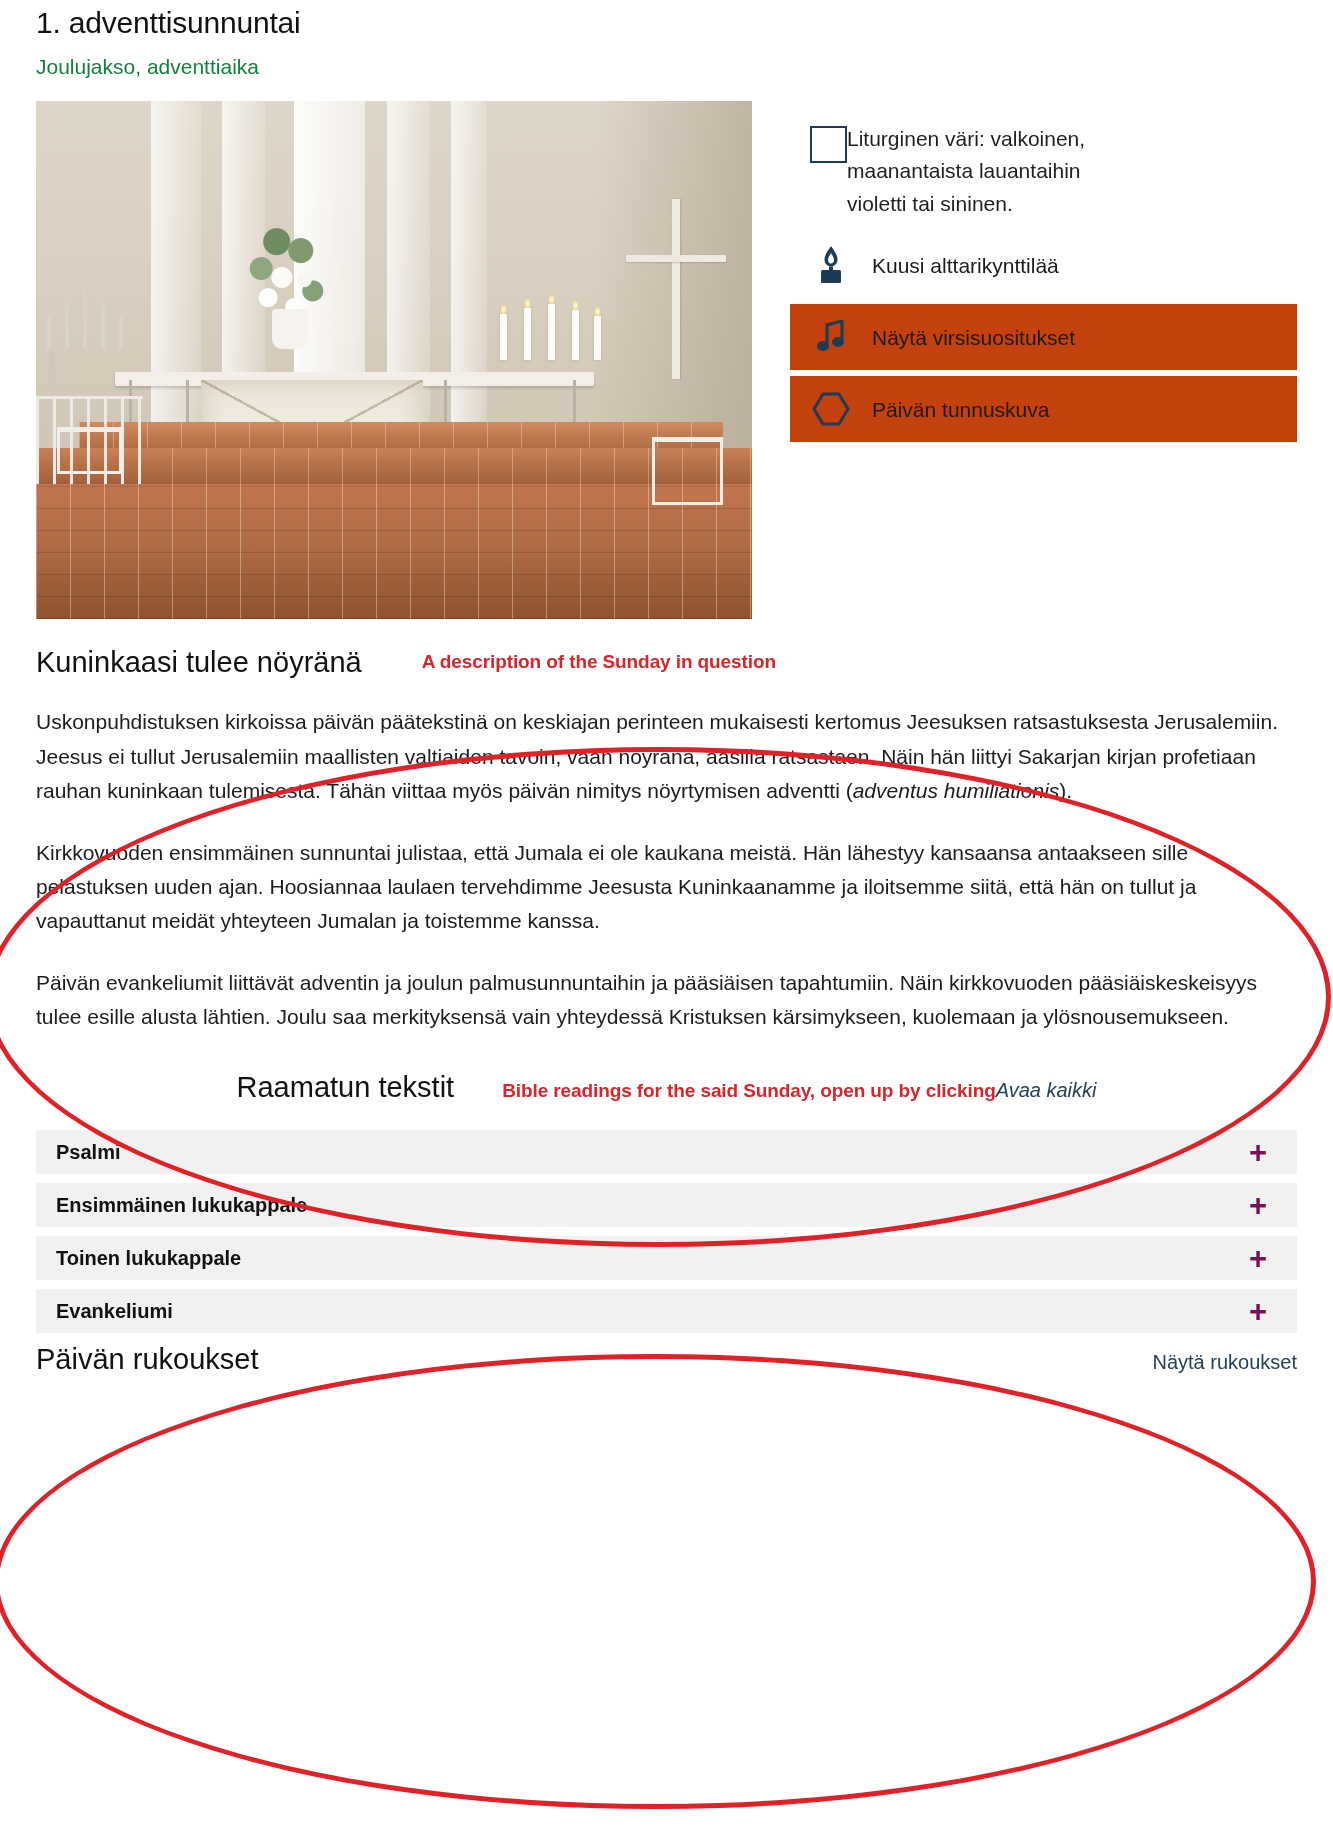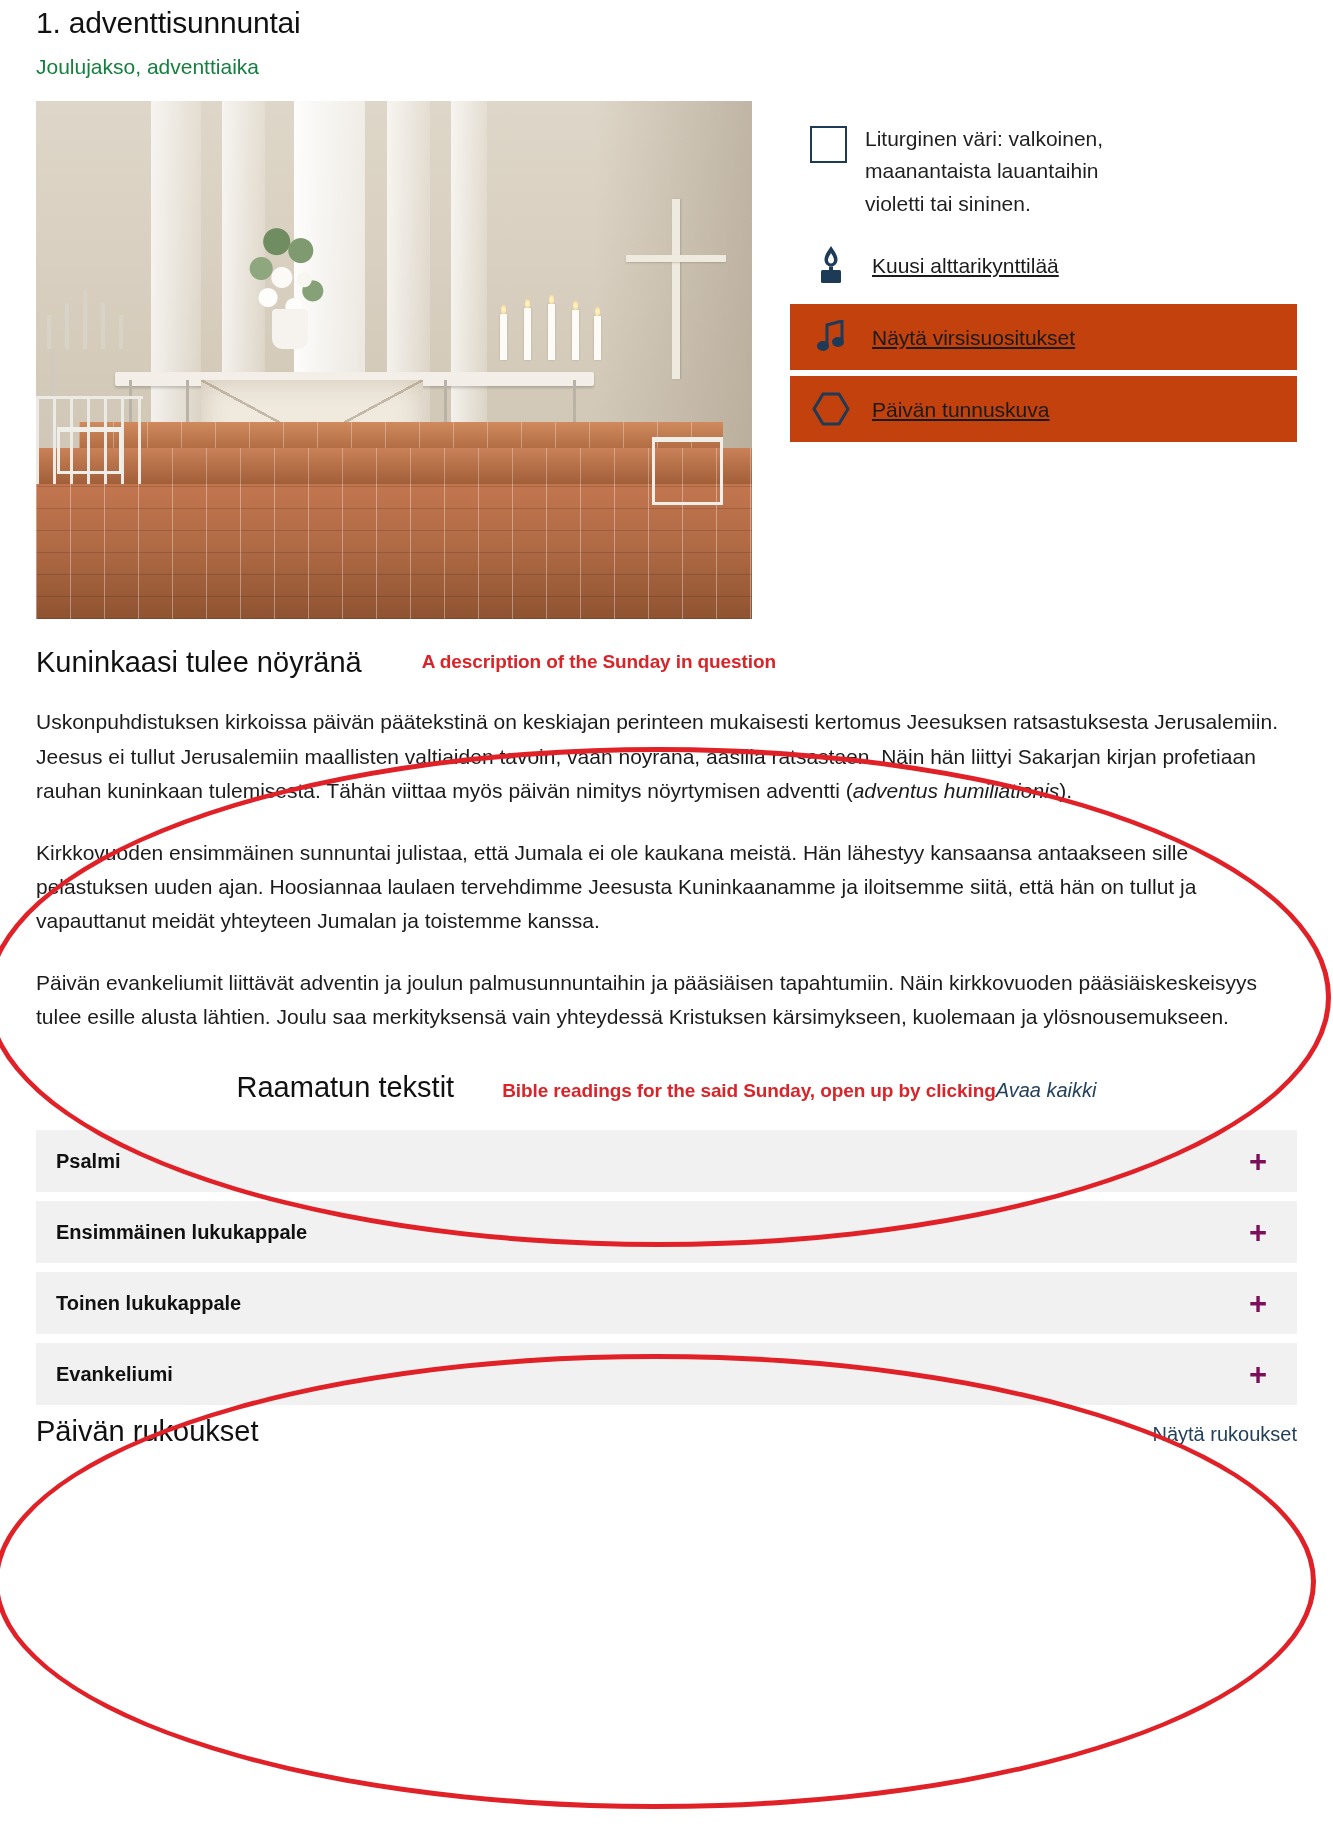--- a/index.html
+++ b/index.html
@@ -185,21 +185,20 @@
 
   
   .info-col {
     flex: 1 1 auto;
     margin-left: 38px;
     padding-top: 18px;
   }
   .litcolor-row {
     display: flex;
     align-items: flex-start;
-    gap: 18px;
     padding: 4px 0 0 20px;
   }
   .swatch {
     width: 37px; height: 37px;
     border: 2px solid #1d3b57;
     background: #ffffff;
     flex: 0 0 37px;
     margin-top: 3px;
   }
   .litcolor-text {
@@ -214,21 +213,21 @@
     gap: 20px;
     padding: 12px 20px;
     margin-top: 12px;
     min-height: 56px;
   }
   .icon-row.shaded { background: #c2410c; margin-top: 6px; }
   .icon-row .ico {
     flex: 0 0 42px; width: 42px; height: 42px;
     display: flex; align-items: center; justify-content: center;
   }
-  .icon-row .lbl { font-size: 21px; color: #1b1b1b; line-height: 1.2; text-decoration: underline; }
+  .icon-row .lbl { font-size: 21px; color: #1b1b1b; line-height: 1.2; }
 
   
   .section {
     margin-top: 26px;
   }
   .sec-head-row {
     display: flex;
     align-items: center;
   }
   h2.sec-title {
@@ -260,21 +259,21 @@
     display: flex; align-items: baseline; justify-content: center;
     margin-top: 24px;
   }
   .readings-left { display: flex; align-items: baseline; }
   .open-all {
     font-size: 20px; color: #24415c; cursor: pointer; font-style: italic;
   }
   .accordion { margin-top: 26px; }
   .acc-item {
     background: #f1f1f1;
-    height: 62px;
+    height: 44px;
     display: flex;
     align-items: center;
     justify-content: space-between;
     padding: 0 24px 0 20px;
     margin-bottom: 9px;
     cursor: pointer;
   }
   .acc-label { font-size: 20px; font-weight: bold; color: #111111; }
   .acc-plus {
     font-size: 31px; color: #7c0f5a; font-weight: bold; line-height: 1;

